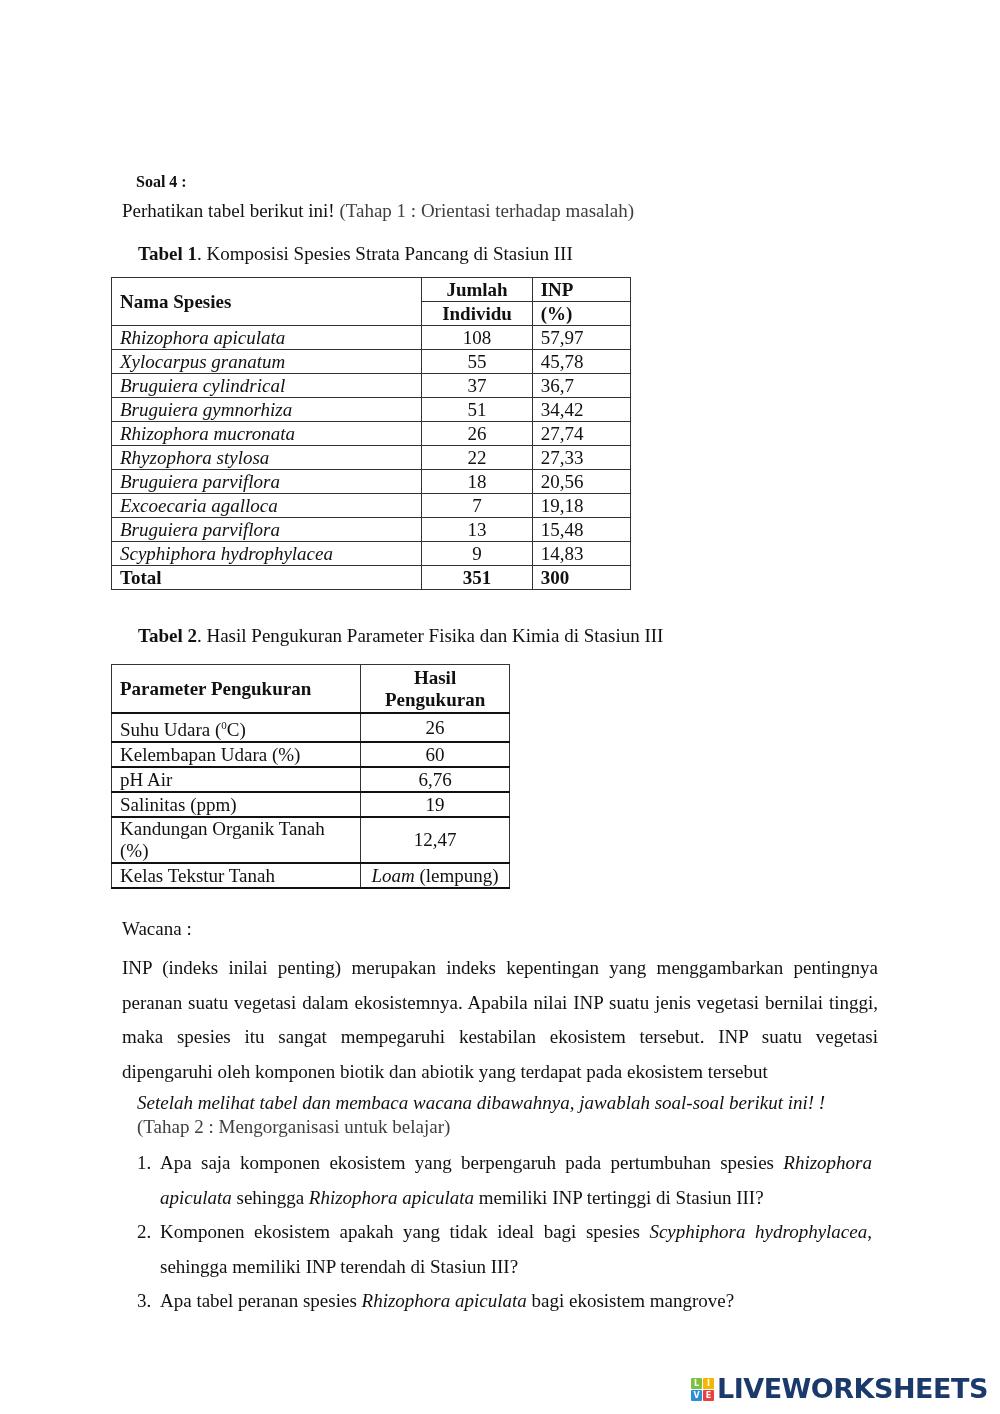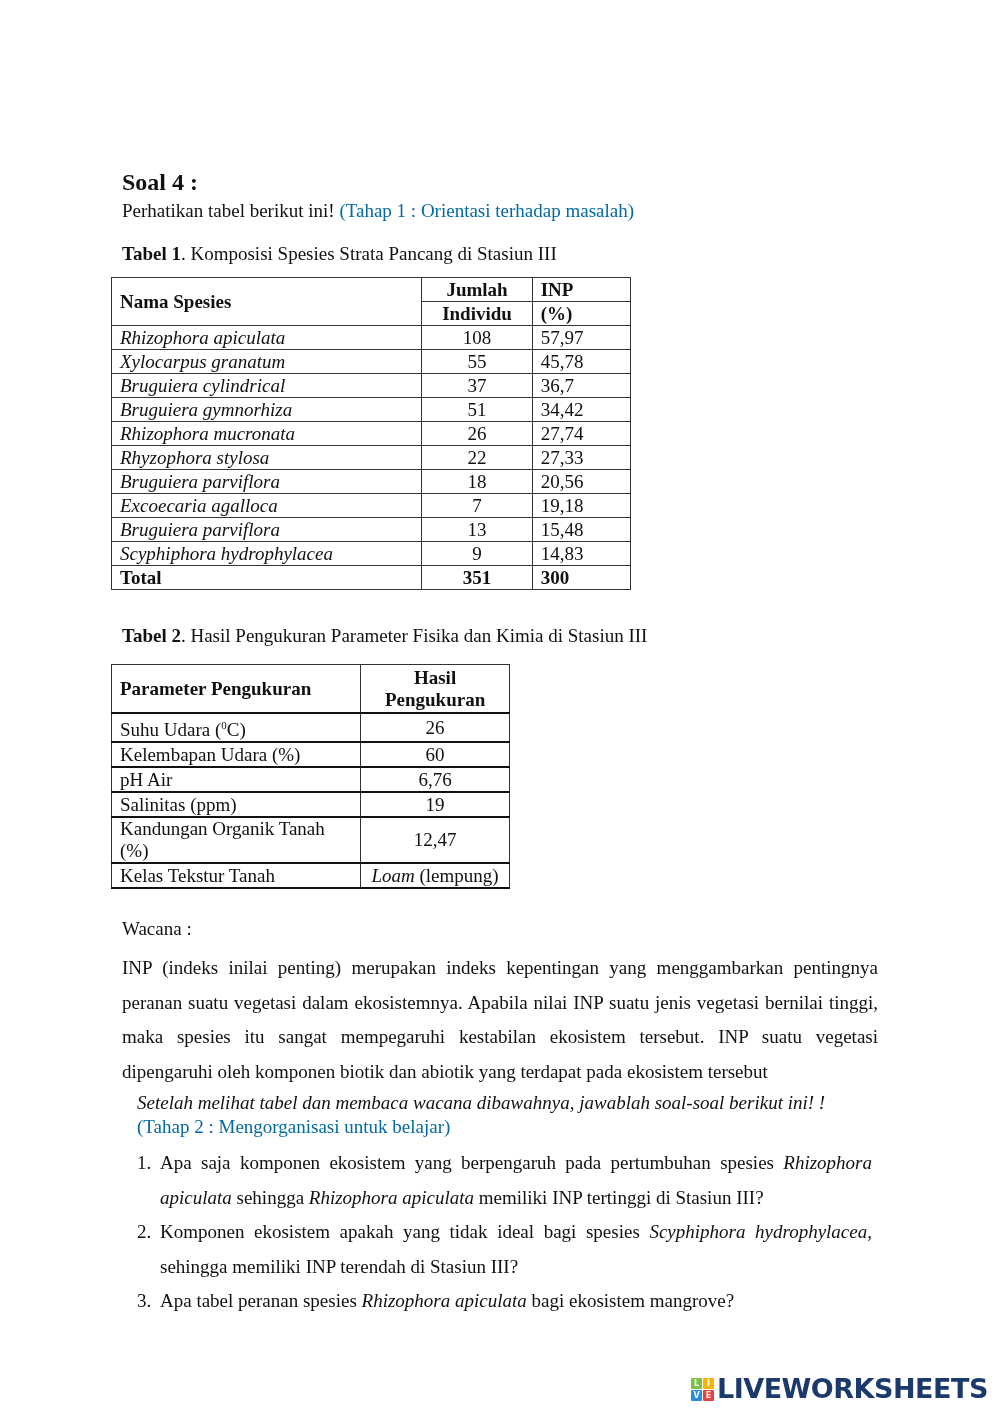--- a/index.html
+++ b/index.html
@@ -2,25 +2,25 @@
 <html><head>
 <meta charset="utf-8">
 <style>
   html, body { margin: 0; padding: 0; background: #ffffff; }
   body {
     width: 1000px; height: 1414px; position: relative; overflow: hidden;
     font-family: "Liberation Serif", "DejaVu Serif", serif;
     color: #111111; font-size: 19px;
   }
   .abs { position: absolute; }
-  .bold { font-weight: bold; }
-  .red { color: #0369a1; }
+  .bold { font-weight: bold; margin-left: 16px; }
+  .red { color: #404040; }
   .ital { font-style: italic; }
 
-  #soal-title { left: 122px; top: 171px; font-weight: bold; font-size: 24px; line-height: 22px; }
+  #soal-title { left: 136px; top: 171px; font-weight: bold; font-size: 16px; line-height: 22px; }
   #instruction { left: 122px; top: 200px; line-height: 22px; }
   #t1-caption { left: 122px; top: 243px; line-height: 22px; }
   #t2-caption { left: 122px; top: 625px; line-height: 22px; }
 
   table { border-collapse: collapse; position: absolute; font-size: 19px; }
   td, th { border: 1px solid #333; padding: 0 8px; line-height: 22px; }
   th { font-weight: bold; text-align: center; }
 
   #table1 { left: 111px; top: 277px; width: 520px; }
   #table1 td, #table1 th { height: 23px; padding-top: 0; padding-bottom: 0; }

